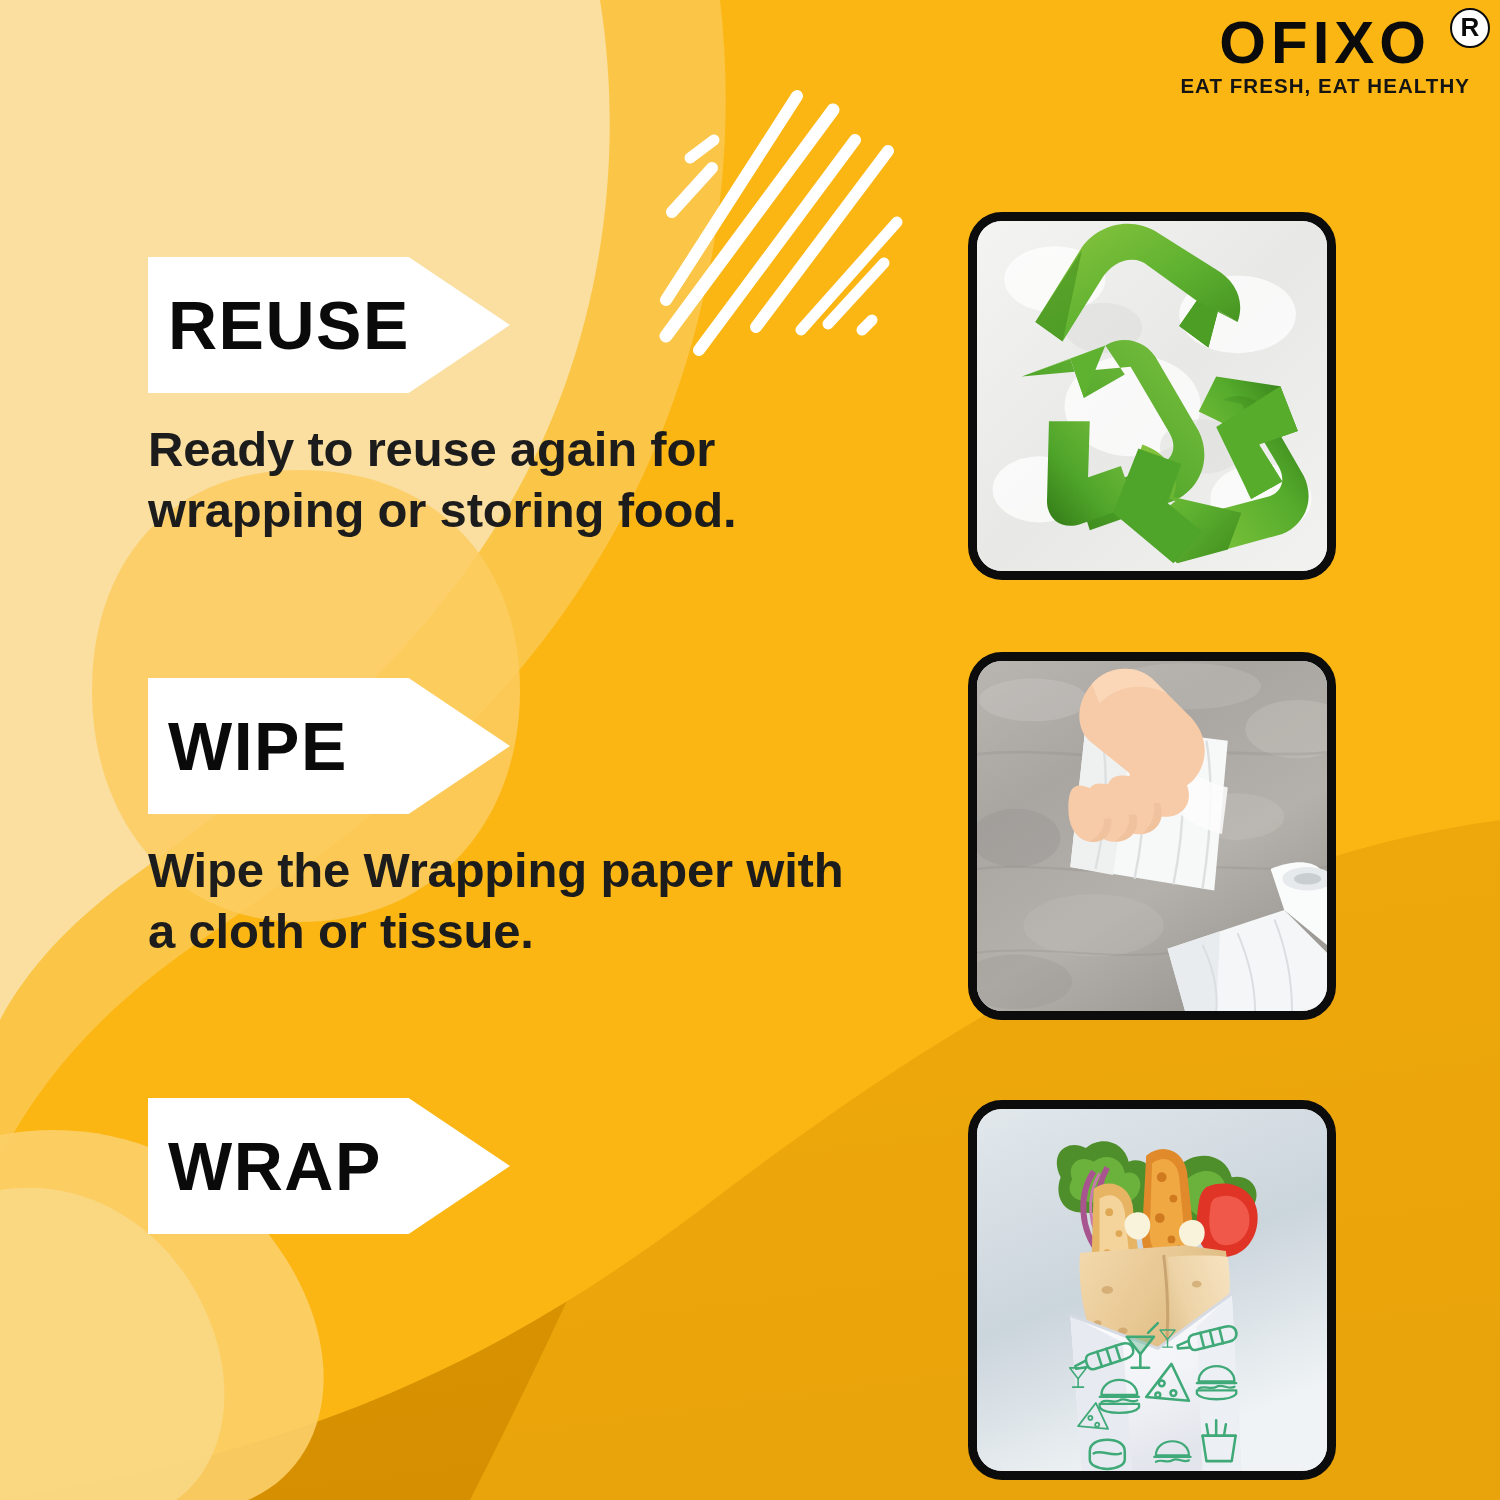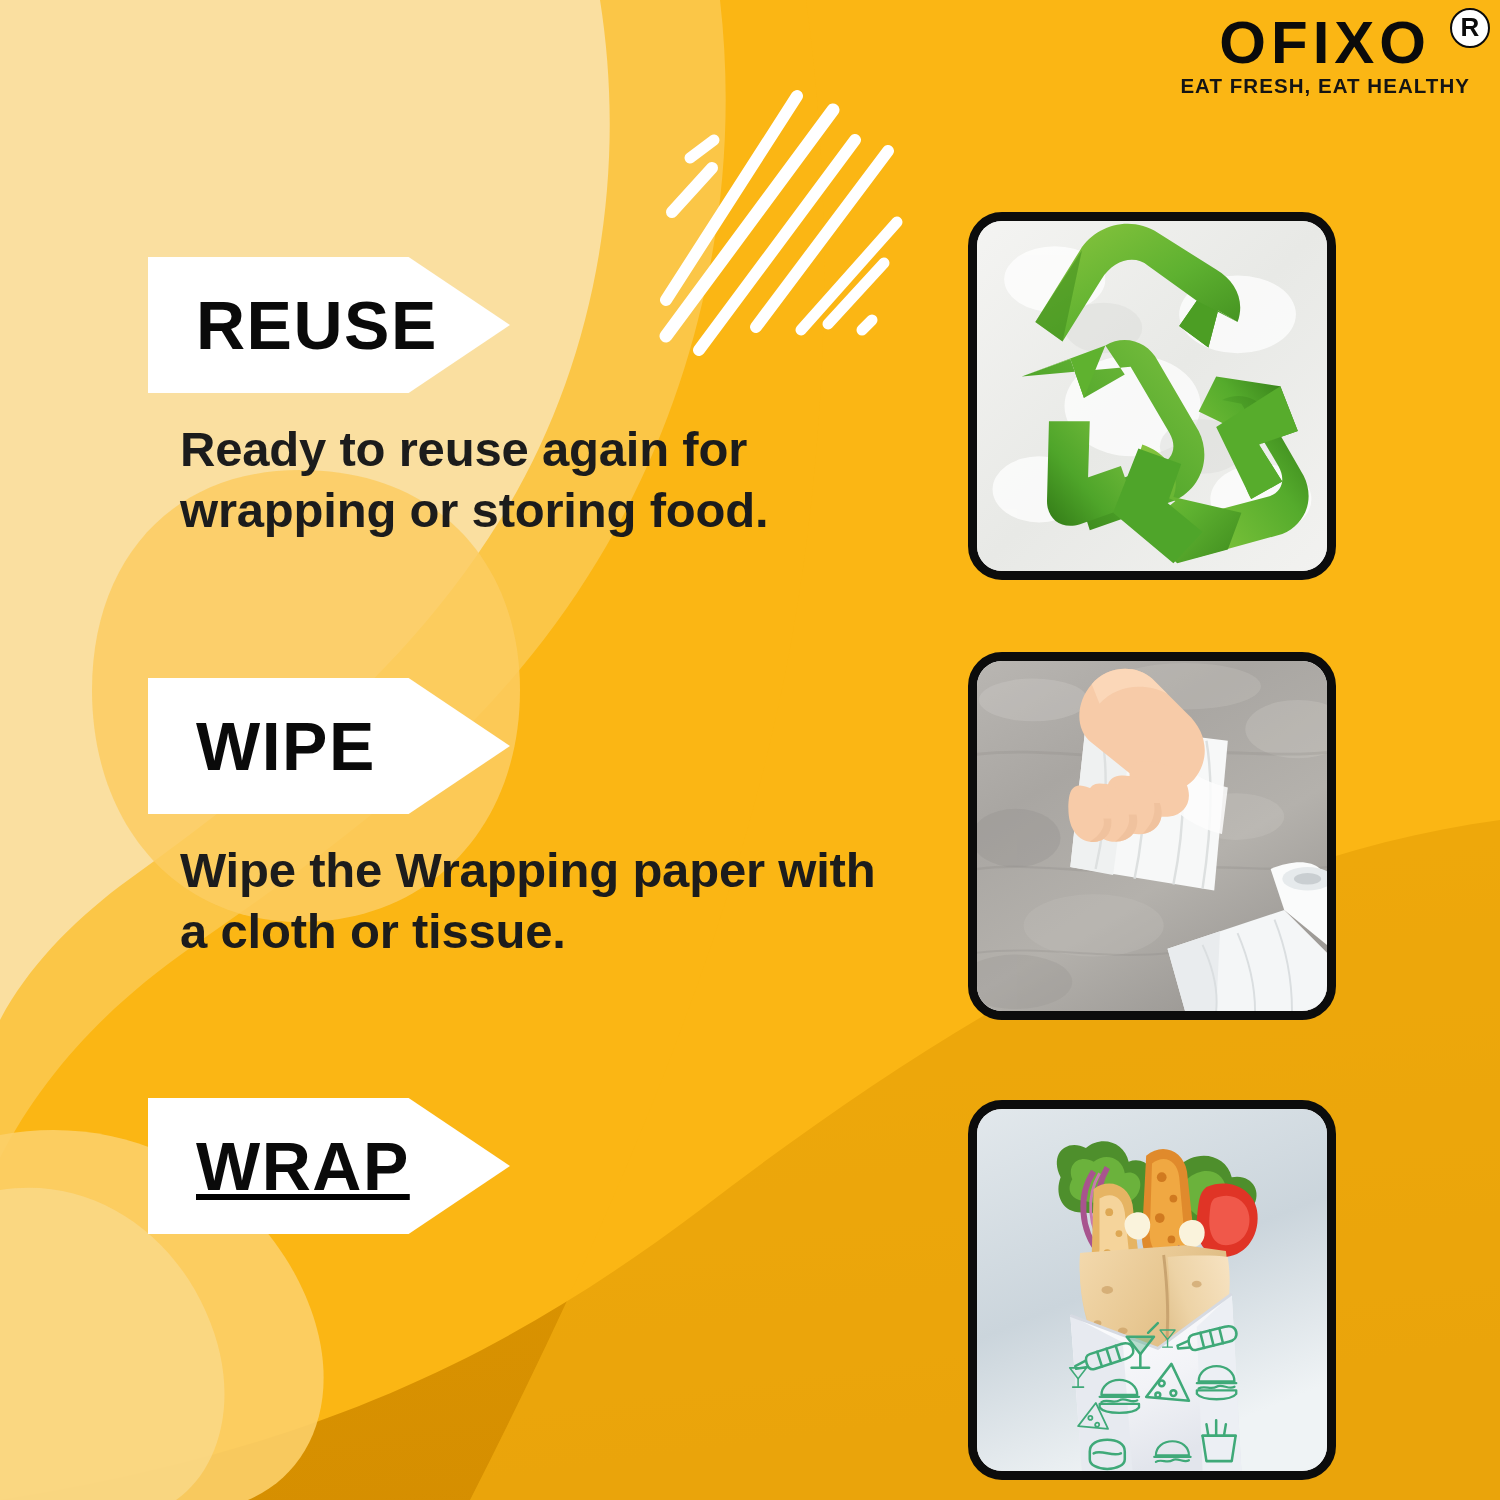--- a/index.html
+++ b/index.html
@@ -38,40 +38,39 @@
 
   
   .step { position:absolute; left:148px; z-index:5; }
   .step-1 { top:257px; }
   .step-2 { top:678px; }
   .step-3 { top:1098px; }
 
   .banner {
     position:relative; height:136px;
     display:flex; align-items:center;
-    padding-left:48px;
+    padding-left:20px;
     background:#FFFFFF;
     filter: drop-shadow(0 0 0 rgba(0,0,0,0));
   }
   .banner.w1 { width:362px; clip-path: polygon(0 0, 72% 0, 100% 50%, 72% 100%, 0 100%); }
   .banner.w2 { width:362px; clip-path: polygon(0 0, 72% 0, 100% 50%, 72% 100%, 0 100%); }
-  .banner.w3 { width:362px; clip-path: polygon(0 0, 72% 0, 100% 50%, 72% 100%, 0 100%); text-decoration: underline; }
+  .banner.w3 { width:362px; clip-path: polygon(0 0, 72% 0, 100% 50%, 72% 100%, 0 100%); }
 
   .banner-label {
     font-size:68px; font-weight:bold; color:#0A0A0A;
     letter-spacing:1.5px; line-height:1;
     white-space:nowrap;
   }
 
   .step-desc {
     margin-top:26px;
     font-size:49px; font-weight:bold; color:#1C1C1C;
     line-height:1.24; letter-spacing:-0.2px;
     max-width:720px;
-    margin-left:32px;
   }
 
   
   .card {
     position:absolute; left:968px; width:368px; height:368px;
     border:9px solid #0C0C0C; border-radius:34px;
     overflow:hidden; z-index:5;
     background:#EDEDED;
   }
   .card-1 { top:212px; }

